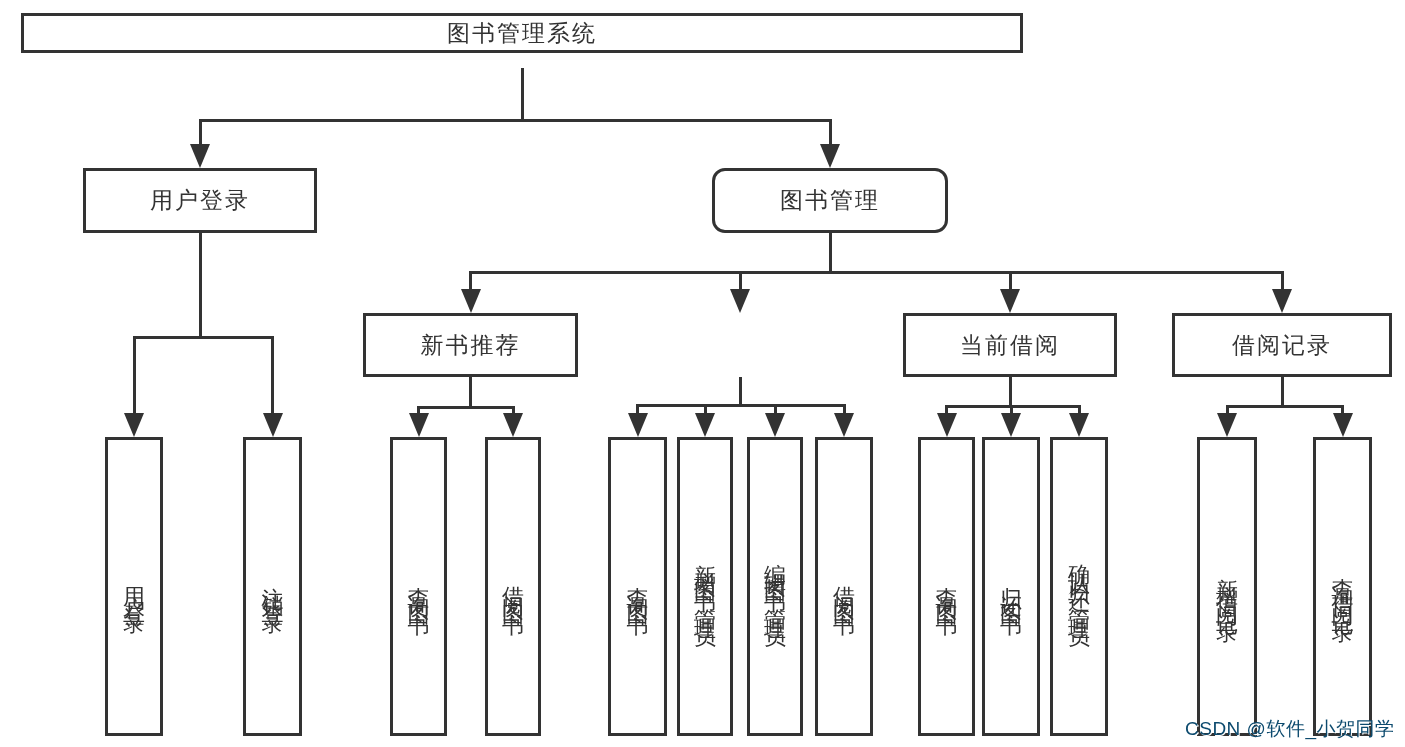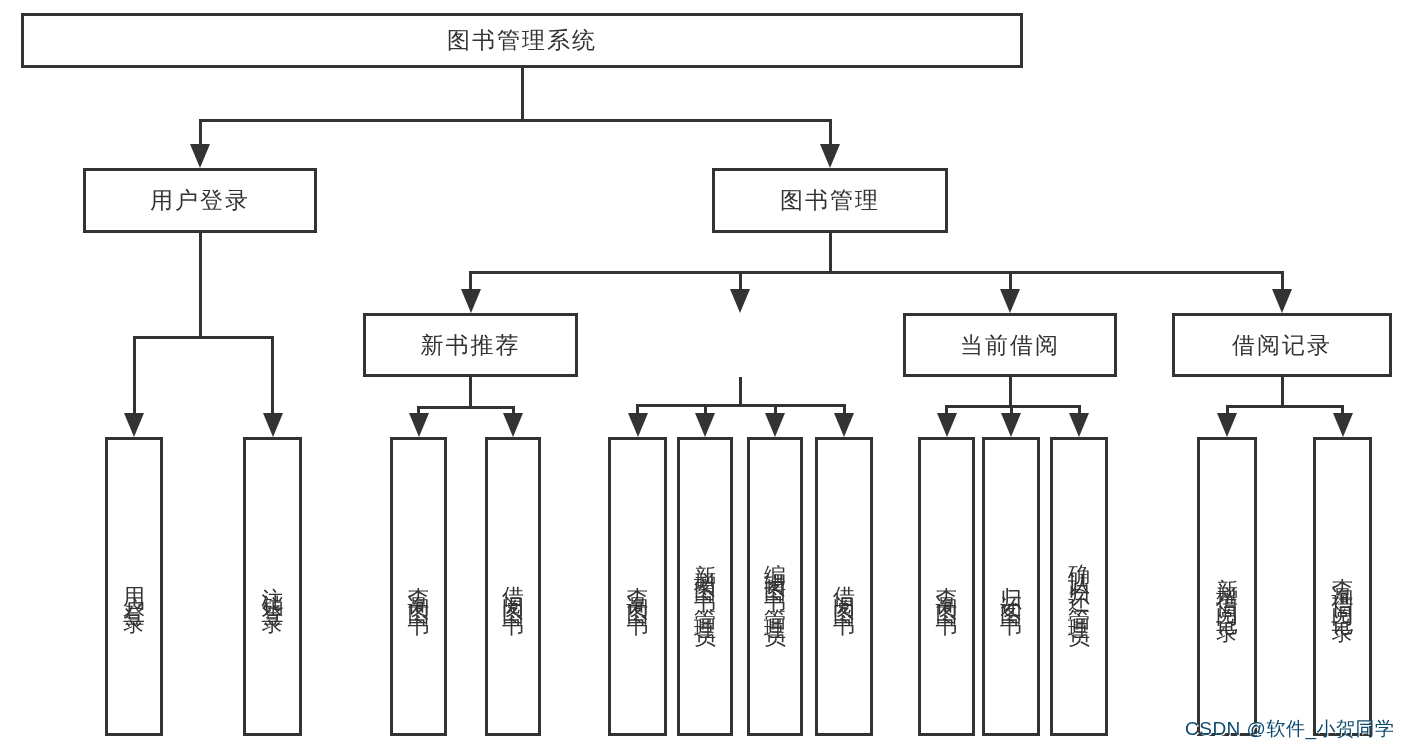--- a/index.html
+++ b/index.html
@@ -54,27 +54,27 @@
     text-shadow:1px 1px 0 #ffffff;
     white-space:nowrap;
     z-index:5;
   }
 </style>
 </head>
 <body>
 
 <div id="canvas" style="--line: #333333; --text: #333333; --bg: #ffffff;">
   <div class="watermark" style="color: #0c4a6e;">CSDN @软件_小贺同学</div>
-<div class="node h" style="left: 21px; top: 13px; width: 1002px; height: 55px;">
+<div class="node h" style="left: 21px; top: 13px; width: 1002px; height: 40px;">
       <span class="label">图书管理系统</span>
     </div>
     <div class="node h" style="left: 83px; top: 168px; width: 234px; height: 65px;">
       <span class="label">用户登录</span>
     </div>
-    <div class="node h" style="left: 712px; top: 168px; width: 236px; height: 65px;">
+    <div class="node h" style="left: 712px; top: 168px; width: 236px; height: 65px; border-radius: 13px;">
       <span class="label">图书管理</span>
     </div>
     <div class="node h" style="left: 363px; top: 313px; width: 215px; height: 64px; align-items: center;">
       <span class="label">新书推荐</span>
     </div>
     <div class="node h" style="left: 903px; top: 313px; width: 214px; height: 64px;">
       <span class="label">当前借阅</span>
     </div>
     <div class="node h" style="left: 1172px; top: 313px; width: 220px; height: 64px;">
       <span class="label">借阅记录</span>

